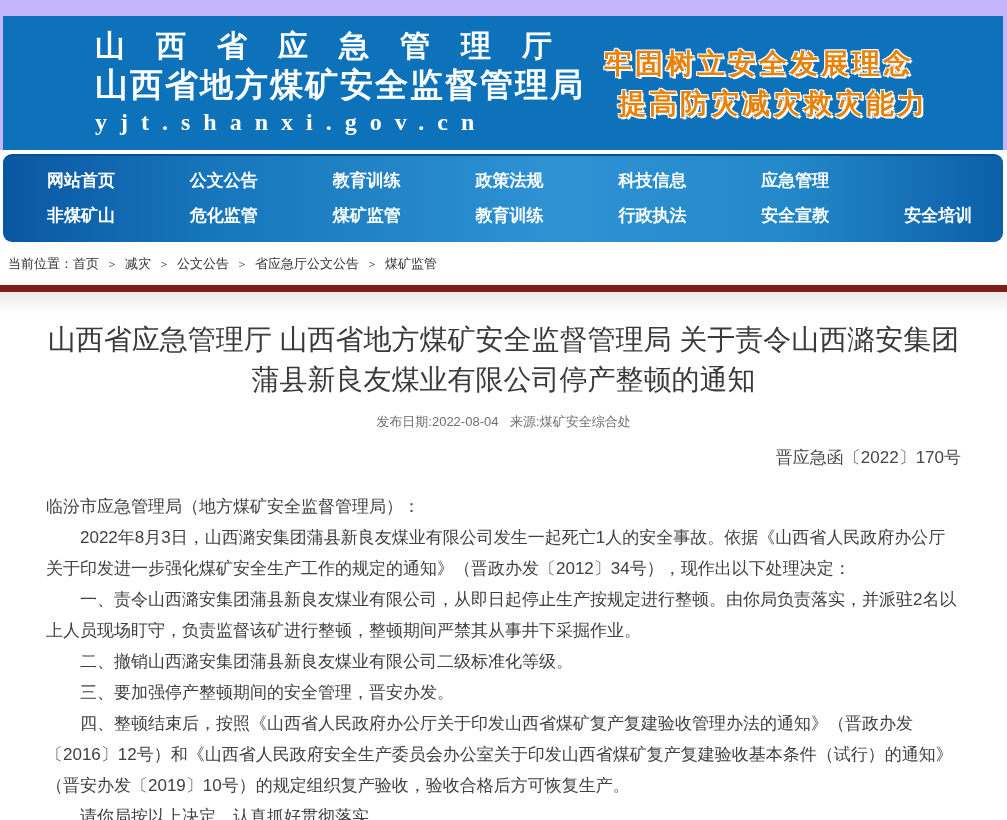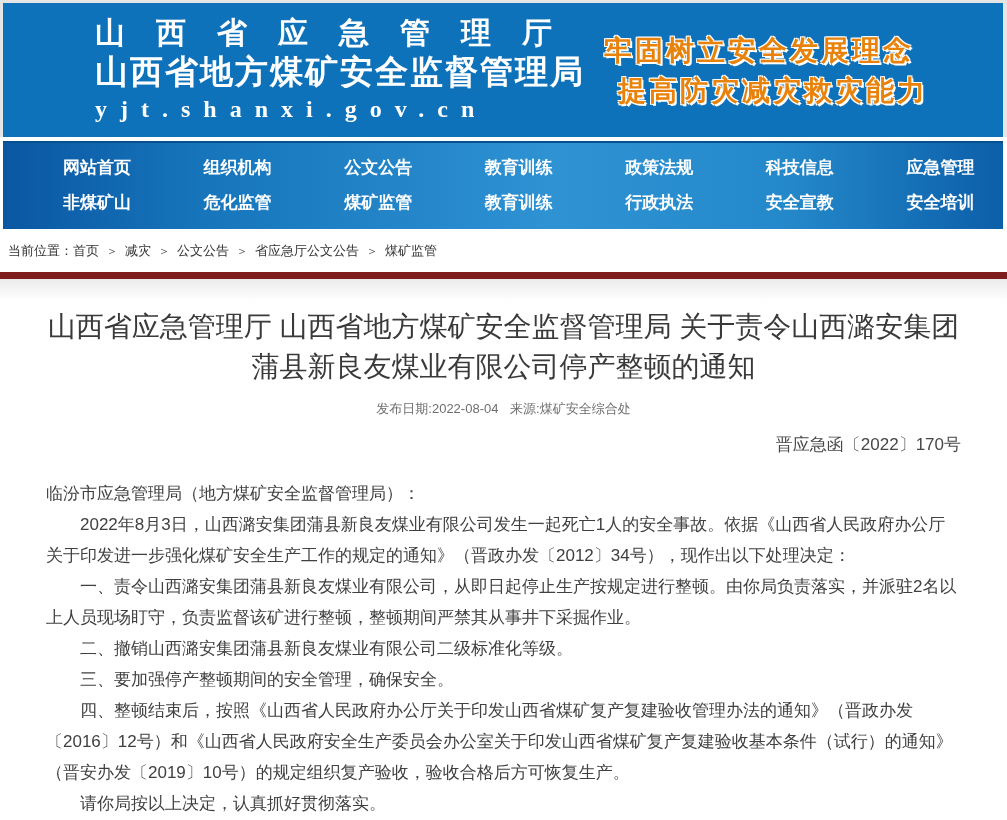--- a/index.html
+++ b/index.html
@@ -5,21 +5,21 @@
   * { margin: 0; padding: 0; box-sizing: border-box; }
   html, body { background: #ffffff; }
   body {
     width: 1007px;
     height: 820px;
     font-family: "Liberation Sans", "DejaVu Sans", sans-serif;
     color: #3f3f3f;
     overflow: hidden;
   }
   
-  .banner-wrap { padding: 3px 4px 0 3px; background: #e5e5e5; }
+  .banner-wrap { padding: 16px 4px 0 3px; background: #c4b5fd; }
   .banner {
     background: #0e72bb;
     height: 134px;
     display: flex;
     align-items: center;
     position: relative;
   }
   .banner-left { padding-left: 92px; width: 600px; }
   .banner-title1 {
     color: #fff; font-size: 30px; font-weight: bold;
@@ -43,21 +43,22 @@
     letter-spacing: 3px; line-height: 40px; white-space: nowrap;
     text-shadow: -1px -1px 0 #fff, 1px -1px 0 #fff, -1px 1px 0 #fff,
                  1px 1px 0 #fff, 2px 2px 0 #fff;
   }
   .slogan-line.second { padding-left: 14px; }
   
   .nav-wrap { padding: 4px 4px 0 3px; background: #fff; }
   .nav {
     border-top: 2px solid #07508f;
     background: linear-gradient(90deg, #0a57a2 0%, #1675bb 20%, #2e92d3 55%, #2489ca 78%, #0c5fa9 100%);
-    padding: 7px 0 9px 16px;
+    padding: 7px 0 9px 0;
+    border-radius: 9px;
   }
   .nav-row {
     display: grid;
     grid-template-columns: repeat(7, 1fr);
   }
   .nav-item {
     color: #ffffff; font-size: 17px; font-weight: bold;
     padding: 6px 0 6px 44px; white-space: nowrap; cursor: pointer;
   }
   
@@ -125,21 +126,20 @@
       <div class="slogan-line">牢固树立安全发展理念</div>
       <div class="slogan-line second">提高防灾减灾救灾能力</div>
     </div>
   </div>
 </div>
 
 <div class="nav-wrap">
   <div class="nav">
     <div class="nav-row">
       <div class="nav-item">网站首页</div>
-      <div class="nav-item">组织机构</div>
       <div class="nav-item">公文公告</div>
       <div class="nav-item">教育训练</div>
       <div class="nav-item">政策法规</div>
       <div class="nav-item">科技信息</div>
       <div class="nav-item">应急管理</div>
     </div>
     <div class="nav-row">
       <div class="nav-item">非煤矿山</div>
       <div class="nav-item">危化监管</div>
       <div class="nav-item">煤矿监管</div>
@@ -161,21 +161,21 @@
   <div class="article-meta">
     <span>发布日期:2022-08-04</span>
     <span>来源:煤矿安全综合处</span>
   </div>
   <div class="doc-number">晋应急函〔2022〕170号</div>
   <div class="doc-body">
     <p class="addressee">临汾市应急管理局（地方煤矿安全监督管理局）：</p>
     <p>2022年8月3日，山西潞安集团蒲县新良友煤业有限公司发生一起死亡1人的安全事故。依据《山西省人民政府办公厅关于印发进一步强化煤矿安全生产工作的规定的通知》（晋政办发〔2012〕34号），现作出以下处理决定：</p>
     <p>一、责令山西潞安集团蒲县新良友煤业有限公司，从即日起停止生产按规定进行整顿。由你局负责落实，并派驻2名以上人员现场盯守，负责监督该矿进行整顿，整顿期间严禁其从事井下采掘作业。</p>
     <p>二、撤销山西潞安集团蒲县新良友煤业有限公司二级标准化等级。</p>
-    <p>三、要加强停产整顿期间的安全管理，确保安全。</p>
+    <p>三、要加强停产整顿期间的安全管理，晋安办发。</p>
     <p>四、整顿结束后，按照《山西省人民政府办公厅关于印发山西省煤矿复产复建验收管理办法的通知》（晋政办发〔2016〕12号）和《山西省人民政府安全生产委员会办公室关于印发山西省煤矿复产复建验收基本条件（试行）的通知》（晋安办发〔2019〕10号）的规定组织复产验收，验收合格后方可恢复生产。</p>
     <p>请你局按以上决定，认真抓好贯彻落实。</p>
   </div>
   <div class="sign-row">
     <div class="sign-name">山西省应急管理厅</div>
     <div class="sign-col">
       <div class="sign-name">山西省地方煤矿安全监督管理局</div>
 
     </div>
   </div>

